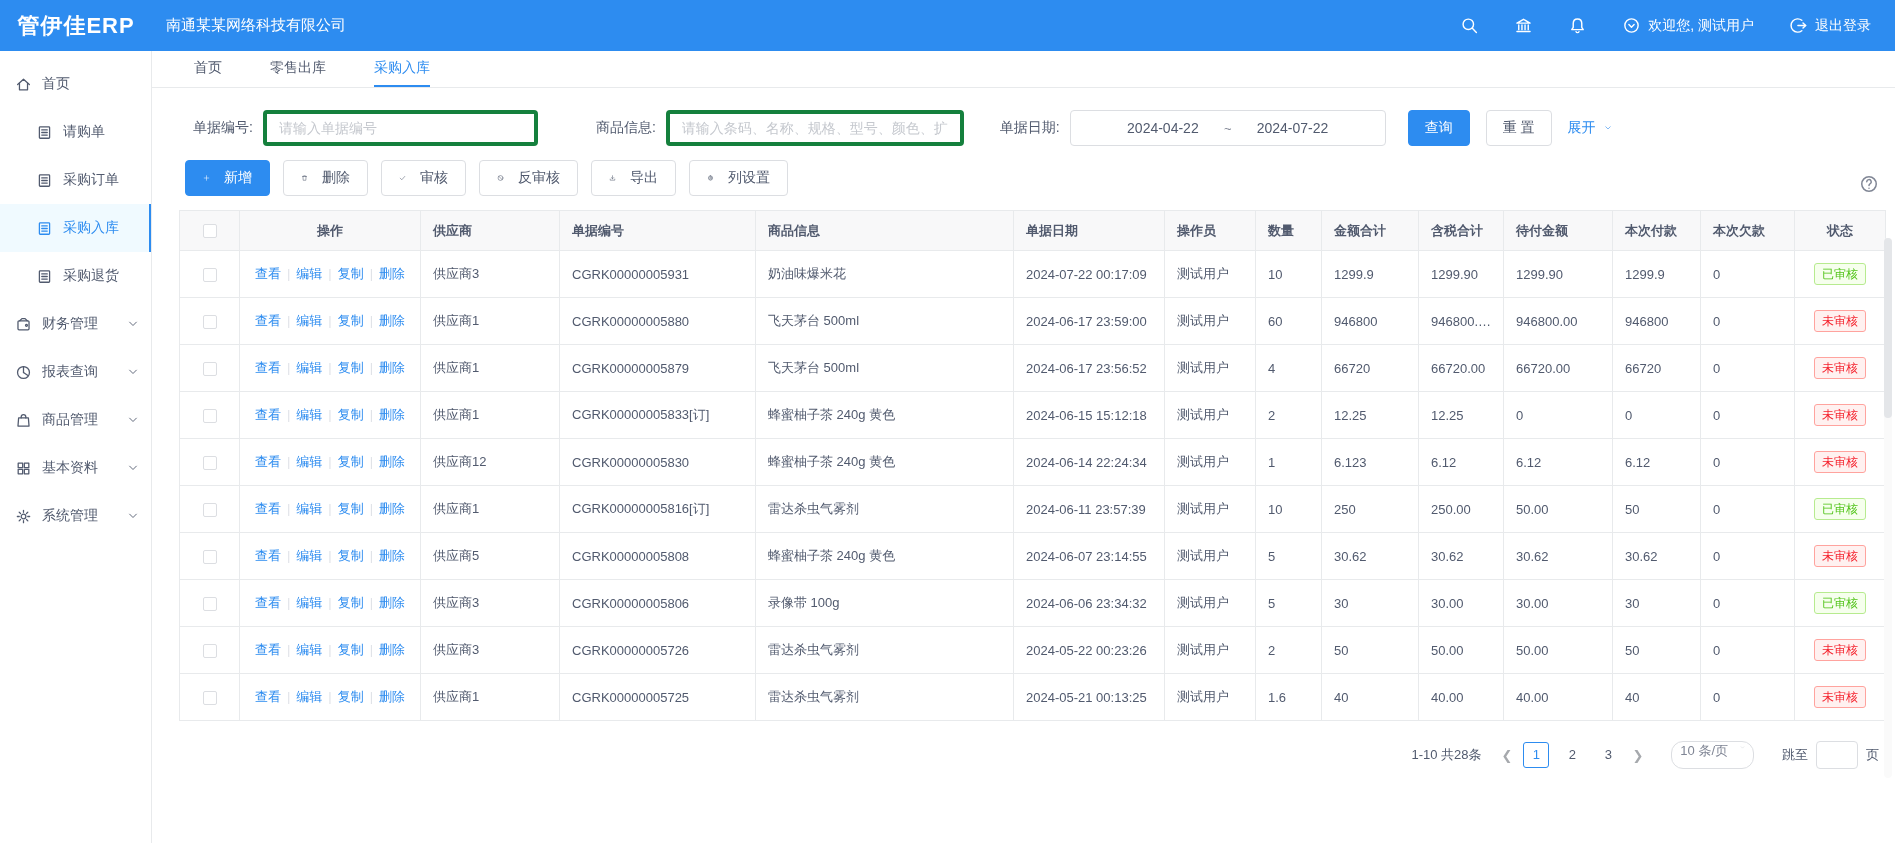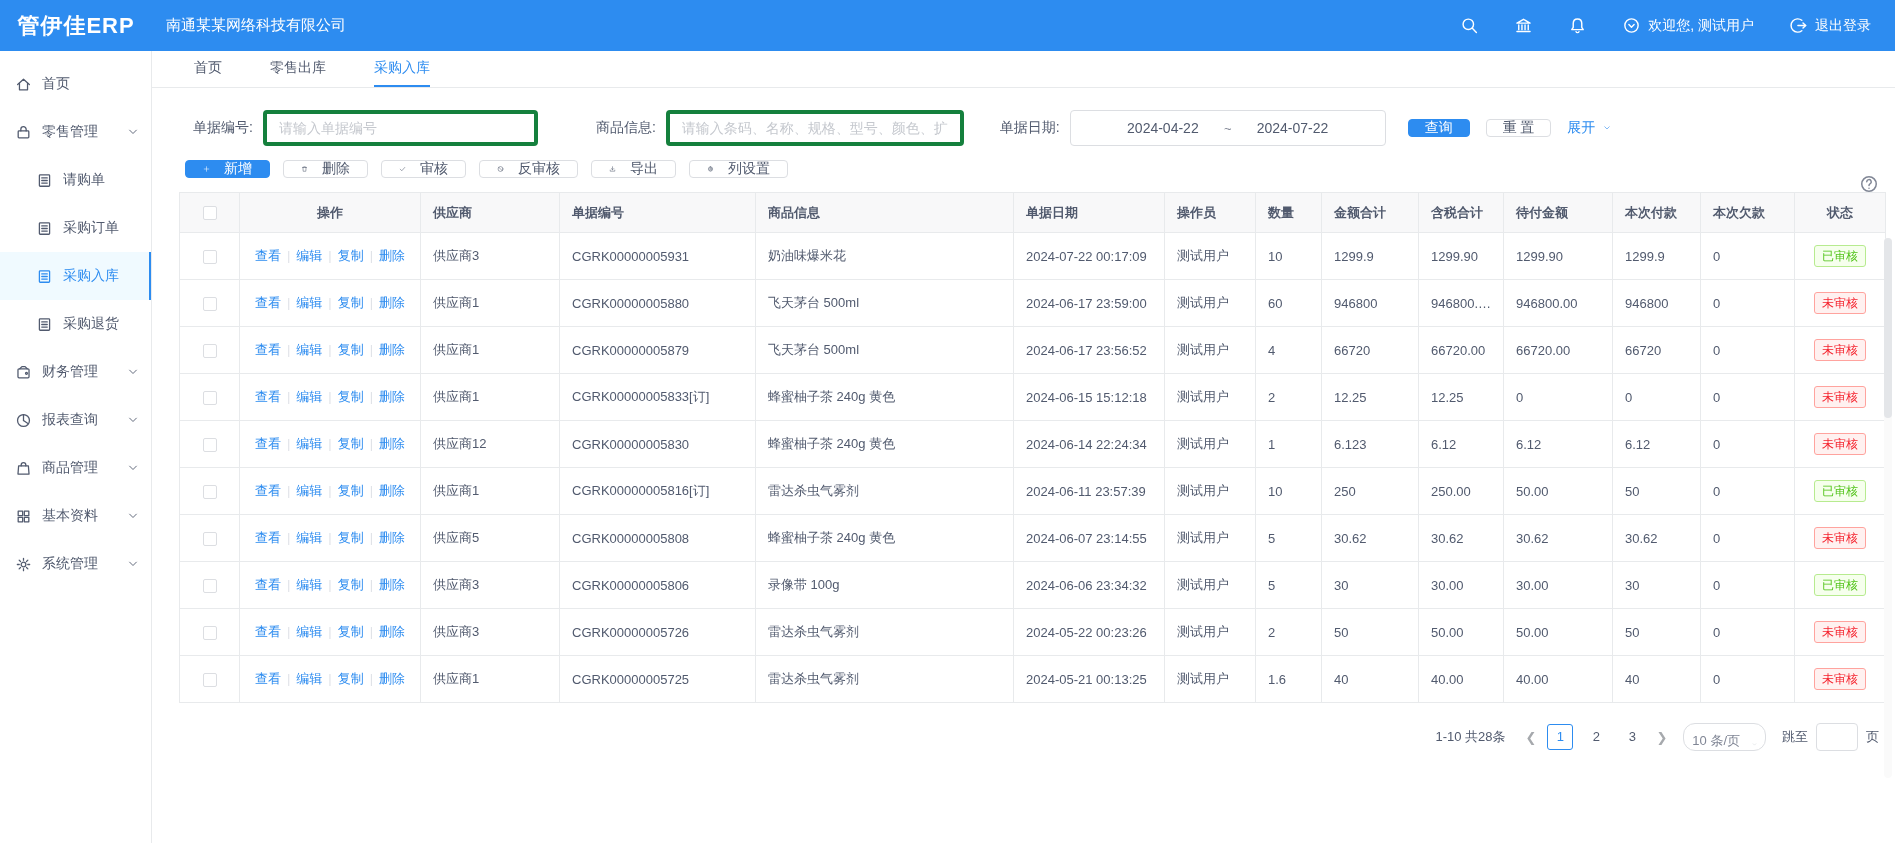--- a/index.html
+++ b/index.html
@@ -39,21 +39,21 @@
   
   .filterbar { display:flex; align-items:center; margin:22px 0 0 41px; }
   .f-label { font-size:14px; color:#515a6e; margin-right:10px; white-space:nowrap; }
   .f-input { height:36px; border:4px solid #15803d; border-radius:4px; padding:0 12px; font-size:14px; color:#515a6e; outline:none; font-family:inherit; }
   .f-input::placeholder { color:#c5c8ce; }
   .w-billno { width:275px; margin-right:58px; }
   .w-product { width:298px; margin-right:36px; }
   .daterange { width:316px; height:36px; border:1px solid #dcdee2; border-radius:4px; display:flex; align-items:center; justify-content:center; margin-right:22px; }
   .daterange input { border:none; outline:none; width:110px; text-align:center; font-size:14px; color:#515a6e; font-family:inherit; background:transparent; }
   .daterange .sep { color:#808695; font-size:13px; padding:0 6px; }
-  .btn { height:18px; border-radius:4px; border:1px solid #dcdee2; background:#fff; color:#515a6e; font-size:14px; padding:0 16px; cursor:pointer; font-family:Liberation Serif, serif; display:inline-flex; align-items:center; }
+  .btn { height:36px; border-radius:4px; border:1px solid #dcdee2; background:#fff; color:#515a6e; font-size:14px; padding:0 16px; cursor:pointer; font-family:Liberation Sans, sans-serif; display:inline-flex; align-items:center; }
   .btn-primary { background:#2d8cf0; border-color:#2d8cf0; color:#fff; }
   .btn-search { margin-right:16px; }
   .btn-reset { margin-right:16px; }
   .expand-link { color:#2d8cf0; cursor:pointer; display:inline-flex; align-items:center; font-size:14px; }
   .expand-link svg { width:12px; height:12px; margin-left:4px; }
 
   
   .toolbar { display:flex; align-items:center; margin:14px 0 0 33px; position:relative; }
   .toolbar .btn { margin-right:13px; padding:0 17px; }
   .toolbar .btn svg { width:14px; height:14px; margin-right:7px; }
@@ -77,21 +77,21 @@
   
   .vscroll { position:absolute; right:3px; top:187px; width:8px; height:540px; background:#fafafa; border-radius:4px; }
   .vscroll .thumb { width:8px; height:180px; background:#e4e6e9; border-radius:4px; }
 
   
   .pagination { display:flex; align-items:center; justify-content:flex-end; margin:20px 16px 0 0; font-size:13px; color:#515a6e; }
   .pg-total { margin-right:14px; }
   .pg-arrow { color:#a6a9ad; margin:0 6px; cursor:pointer; font-size:13px; }
   .pg-num { min-width:26px; height:26px; line-height:24px; text-align:center; margin:0 5px; cursor:pointer; border:1px solid transparent; border-radius:3px; padding:0 4px; }
   .pg-num.current { border-color:#2d8cf0; color:#2d8cf0; }
-  .pg-size { height:28px; border:1px solid #dcdee2; border-radius:12px; display:inline-flex; align-items:flex-end; padding:0 8px; margin:0 10px; color:#808695; cursor:pointer; }
+  .pg-size { height:28px; border:1px solid #dcdee2; border-radius:12px; display:inline-flex; align-items:flex-start; padding:0 8px; margin:0 22px; color:#808695; cursor:pointer; }
   .pg-size svg { width:11px; height:11px; margin-left:6px; color:#c5c8ce; }
   .pg-jump { margin:0 8px 0 6px; }
   .pg-input { width:42px; height:28px; border:1px solid #dcdee2; border-radius:4px; margin-right:8px; outline:none; text-align:center; font-family:inherit; }
 </style>
 </head>
 <body>
 
 <header class="topbar">
   <div class="logo">管伊佳ERP</div>
   <div class="company">南通某某网络科技有限公司</div>
@@ -144,34 +144,20 @@
   <aside class="sidebar">
       <div class="side-item">
         <span class="tb-icon" style="width:17px;height:17px;margin:0;">
           <svg viewBox="0 0 16 16" fill="none" stroke="currentColor" stroke-width="1.2" stroke-linecap="round" stroke-linejoin="round">
             <path d="M2.5 8 L8 3 L13.5 8"></path>
             <path d="M4.2 6.8 V13 H11.8 V6.8"></path>
           </svg>
         </span>
         <span class="side-label">首页</span>
       </div>
-      <div class="side-item">
-        <span class="tb-icon" style="width:17px;height:17px;margin:0;">
-          <svg viewBox="0 0 16 16" fill="none" stroke="currentColor" stroke-width="1.2" stroke-linecap="round" stroke-linejoin="round">
-            <rect x="3" y="6.5" width="10" height="6.5" rx="0.8"></rect>
-            <path d="M5.5 6.5 V5 a2.5 2.5 0 0 1 5 0 V6.5"></path>
-          </svg>
-        </span>
-        <span class="side-label">零售管理</span>
-        <span class="chev tb-icon" style="margin-left:auto;width:12px;height:12px;">
-          <svg viewBox="0 0 16 16" fill="none" stroke="currentColor" stroke-width="1.2" stroke-linecap="round" stroke-linejoin="round">
-            <polyline points="3.5 5.5 8 10 12.5 5.5"></polyline>
-          </svg>
-        </span>
-      </div>
       <div class="side-item sub">
         <span class="tb-icon" style="width:17px;height:17px;margin:0;">
           <svg viewBox="0 0 16 16" fill="none" stroke="currentColor" stroke-width="1.2" stroke-linecap="round" stroke-linejoin="round">
             <rect x="3.2" y="2.6" width="9.6" height="10.8" rx="0.8"></rect>
             <line x1="5.4" y1="5.6" x2="10.6" y2="5.6"></line>
             <line x1="5.4" y1="8" x2="10.6" y2="8"></line>
             <line x1="5.4" y1="10.4" x2="10.6" y2="10.4"></line>
           </svg>
         </span>
         <span class="side-label">请购单</span>

